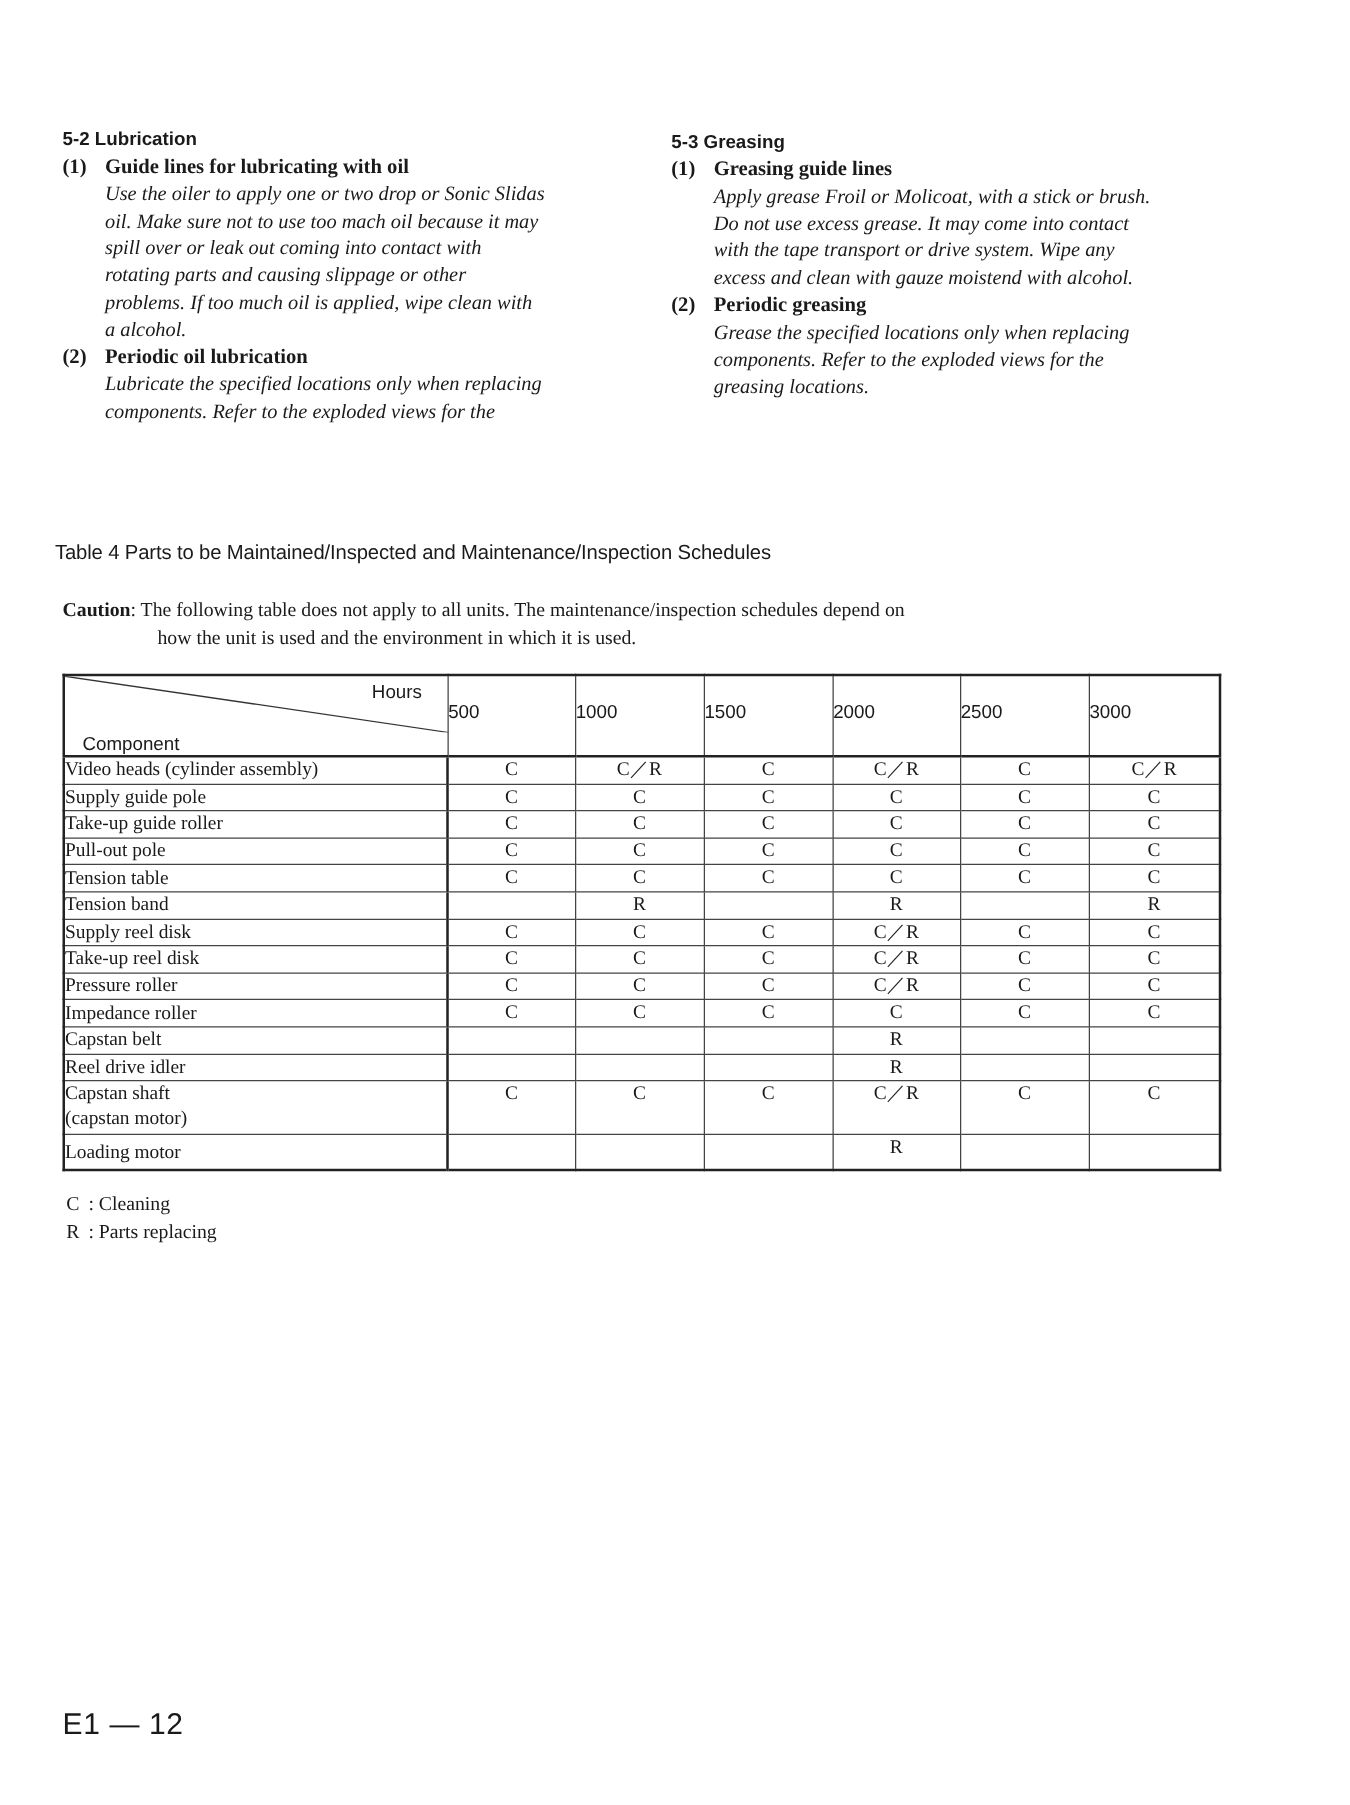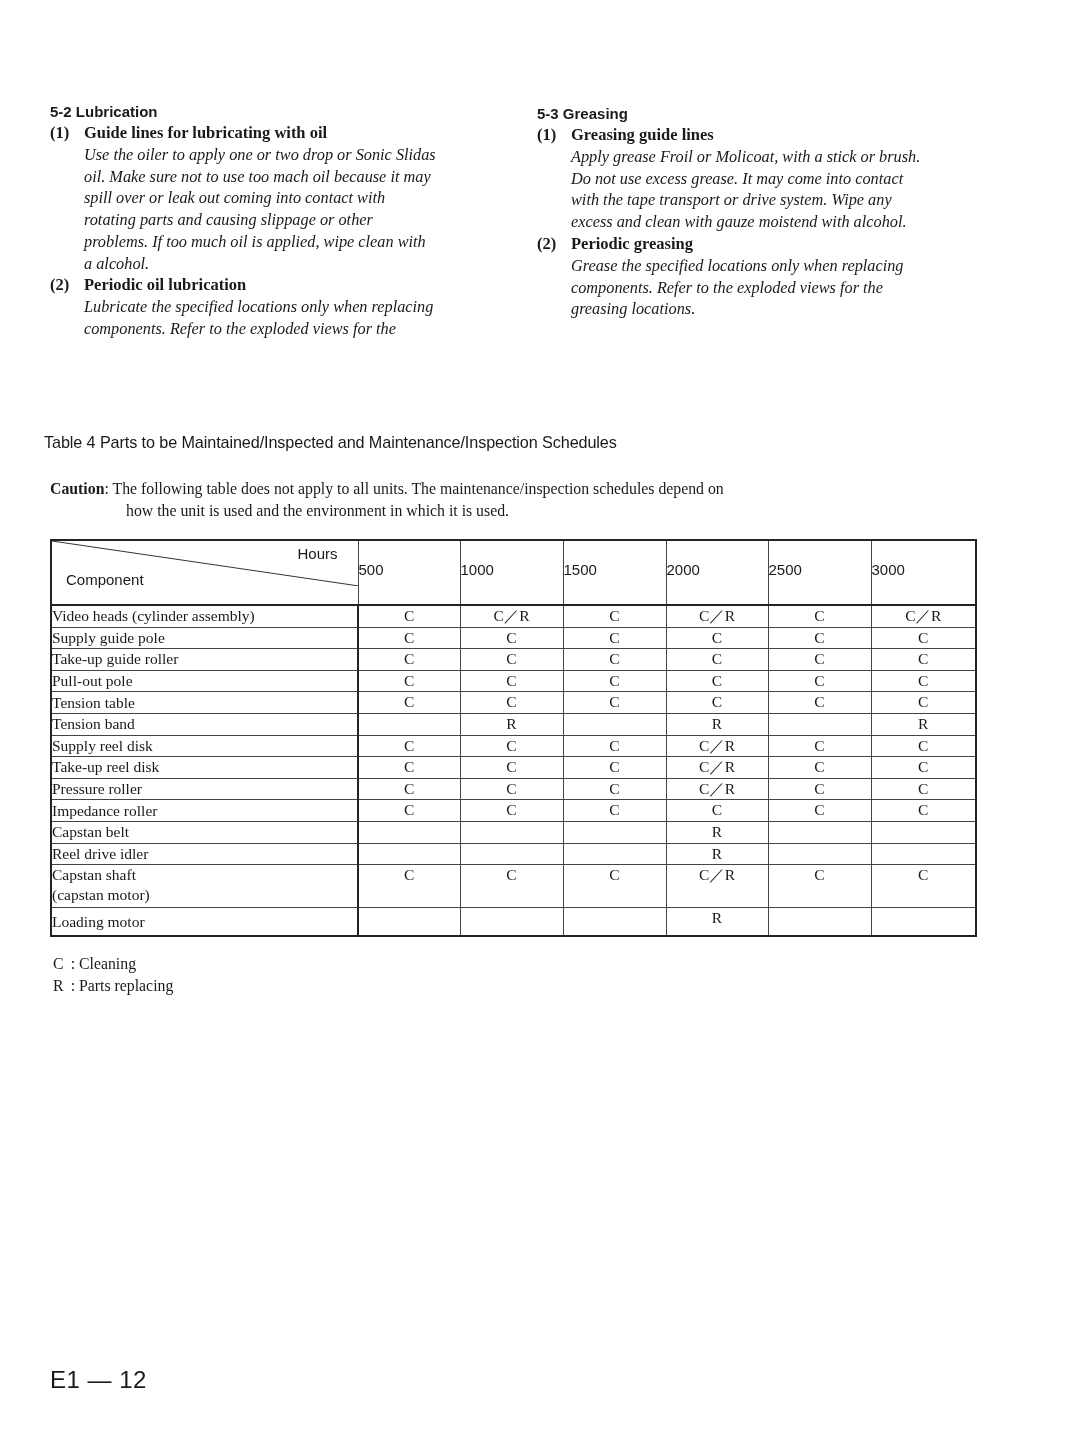--- a/index.html
+++ b/index.html
@@ -13,21 +13,21 @@
   #table-caption { position:absolute; left:0; width:900px; top:433px; text-align:left; font-family:"Liberation Sans", sans-serif; font-size:16.2px; letter-spacing:-0.1px;margin-left:44px; }
   #caution { position:absolute; left:50px; top:478px; width:900px; font-family:"Liberation Serif", serif; font-size:15.8px; line-height:22px; }
   #caution .lbl { font-weight:bold; }
   #caution .line2 { padding-left:76px; }
   table.sched { position:absolute; left:50px; top:539px; width:925px; border-collapse:collapse; border:2px solid #222; table-layout:fixed; }
   table.sched td, table.sched th { border:1px solid #444; padding:0; }
   table.sched th { height:43px; font-family:"Liberation Sans", sans-serif; font-weight:normal; font-size:15px; vertical-align:top; text-align:left; padding-top:20px; border-bottom:2px solid #222; }
   table.sched th.corner { position:relative; padding:0; text-align:left; }
   .corner svg { position:absolute; left:0; top:0; }
   .corner .hours { position:absolute; right:20px; top:4px; font-size:15px; }
-  .corner .comp { position:absolute; left:14px; bottom:16px; font-size:15px; }
+  .corner .comp { position:absolute; left:14px; bottom:0px; font-size:15px; }
   table.sched td { height:20.6px; font-family:"Liberation Serif", serif; font-size:15.5px; line-height:20px; }
   table.sched td.name { text-align:left; border-right:2px solid #222; }
   table.sched td.val { text-align:center; vertical-align:top; }
   table.sched tr.tall td { height:42px; vertical-align:top; }
   table.sched tr.last td { height:27px; }
   #legend { position:absolute; left:53px; top:953px; font-family:"Liberation Serif", serif; font-size:15.8px; line-height:21.5px; }
   #legend .k { display:inline-block; width:14px; }
   #legend .sep { display:inline-block; width:12px; text-align:center; }
   #page-no { position:absolute; left:50px; top:1366px; font-family:"Liberation Sans", sans-serif; font-size:24px; letter-spacing:0.5px; }
 </style>

